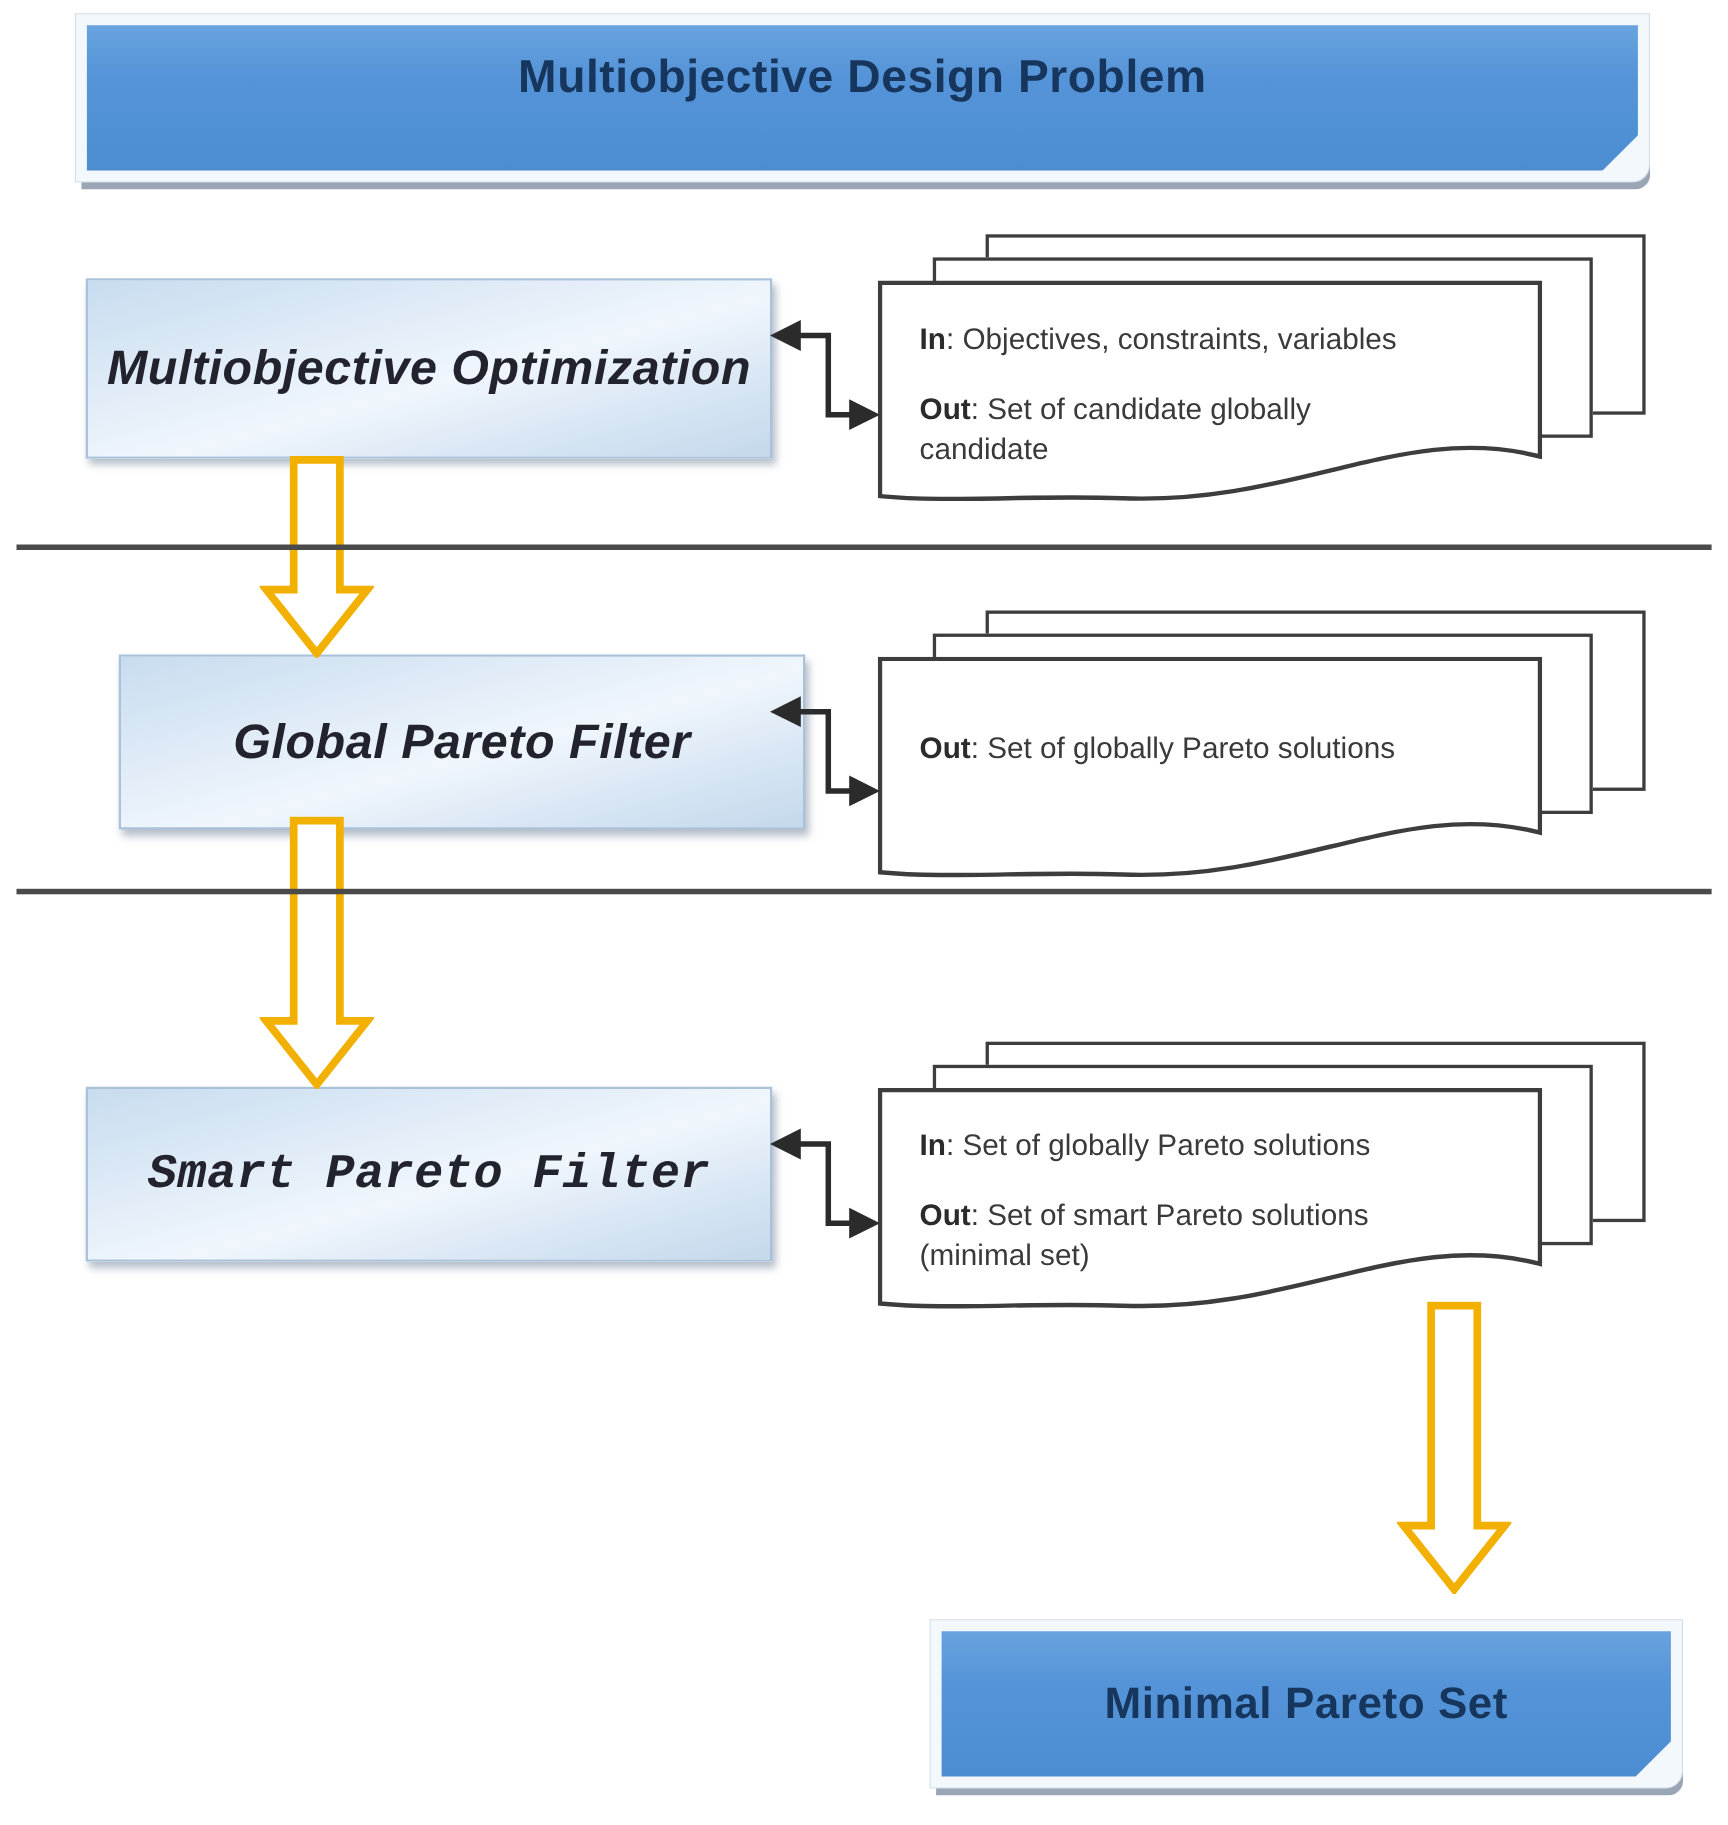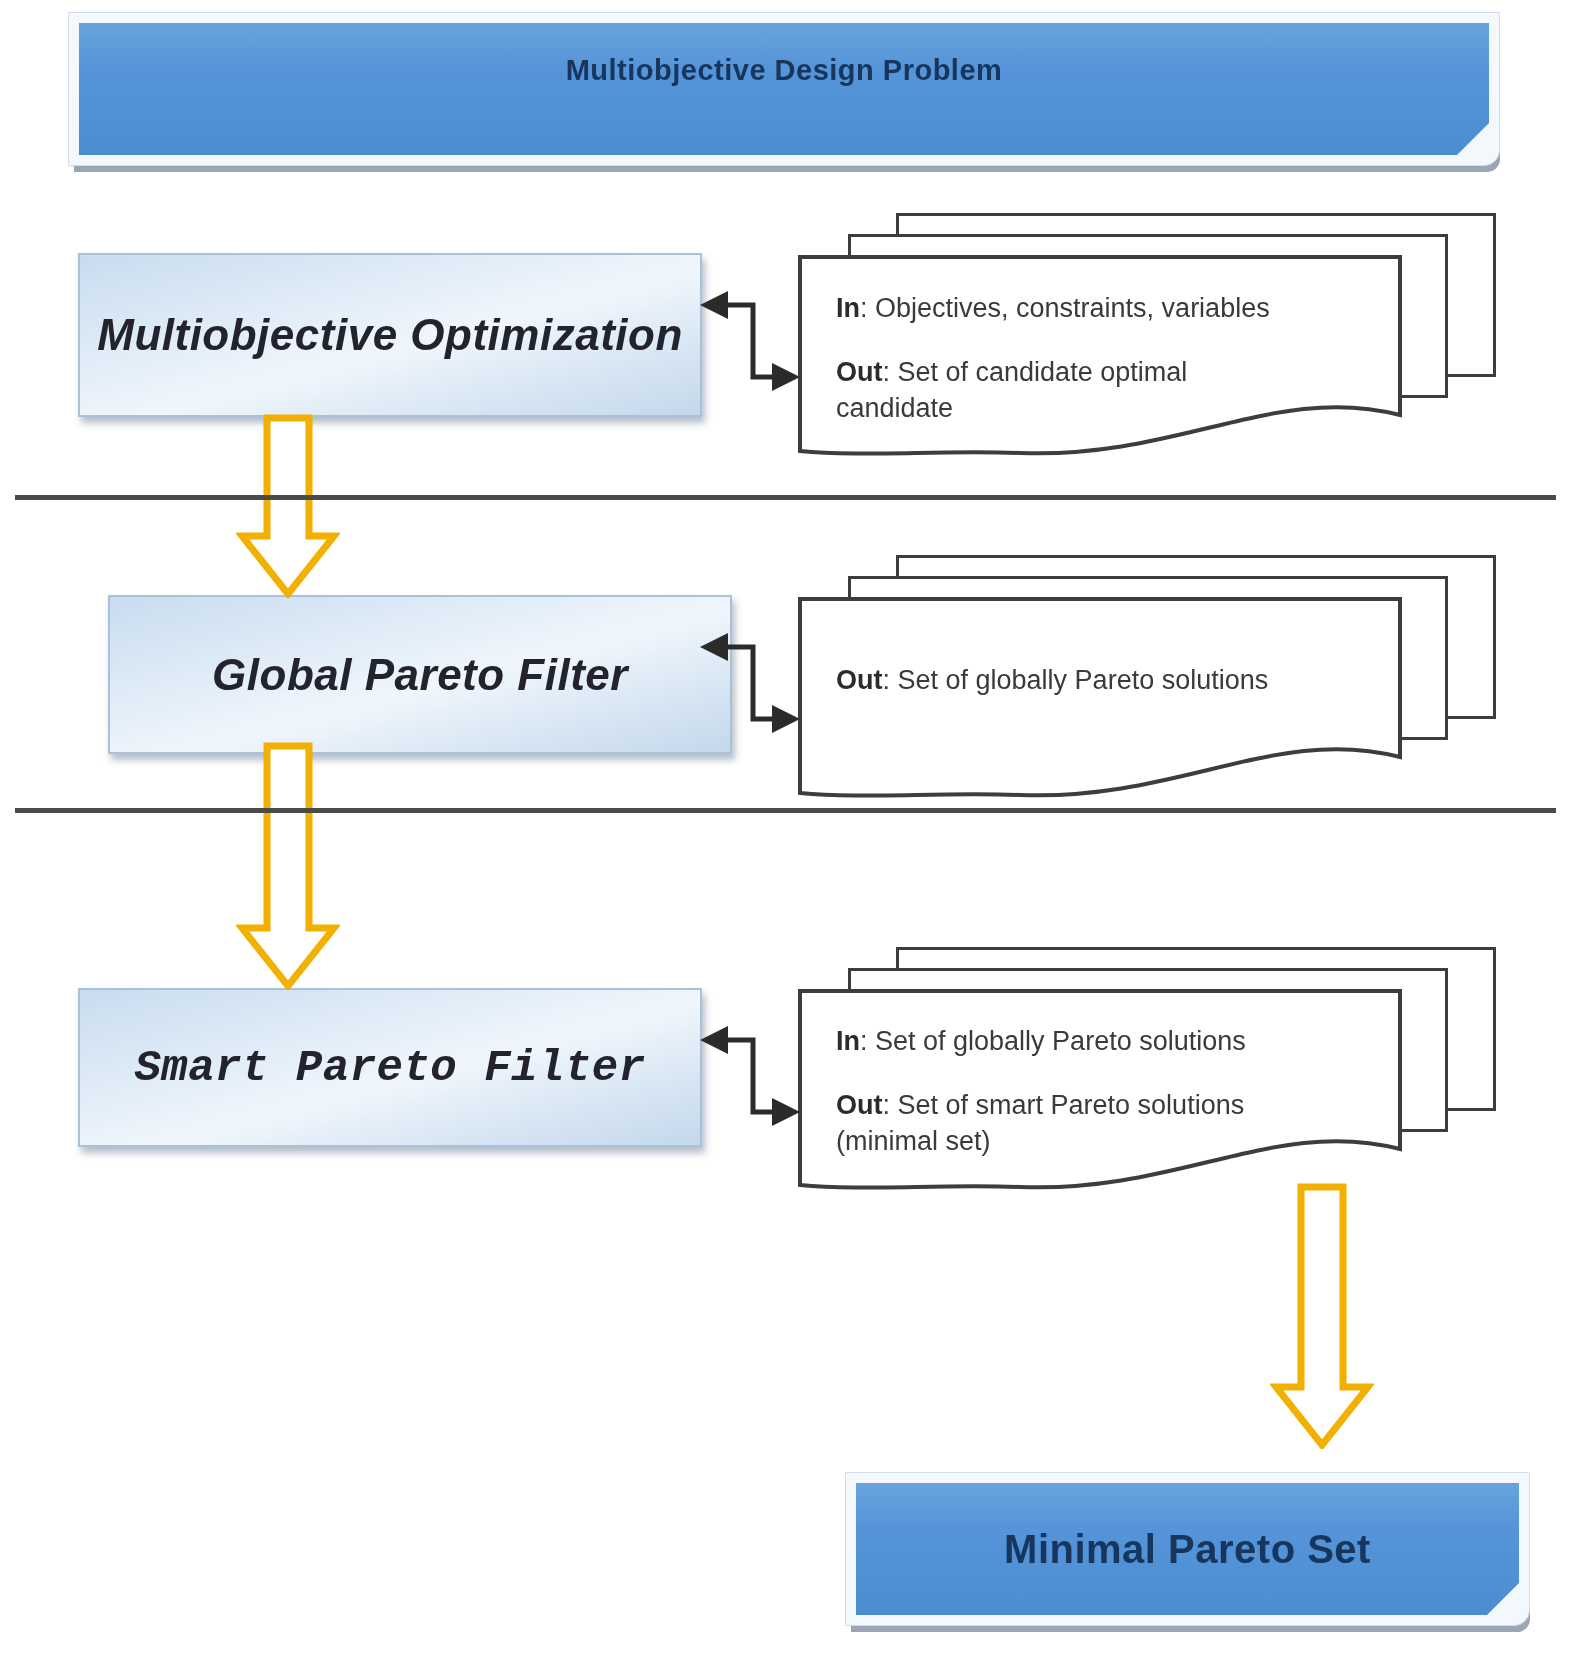--- a/index.html
+++ b/index.html
@@ -54,33 +54,33 @@
   .overlay{position:absolute;left:0;top:0;z-index:4;pointer-events:none;}
   .gold-arrow{position:absolute;z-index:2;}
 </style>
 </head>
 <body>
 
 <div class="canvas">
 
   <div class="title-frame" style="left:68px;top:12px;width:1430px;height:152px;">
     <div class="title-blue">
-      <span class="title-text" style="font-size:29px;padding-bottom:38px;">Multiobjective Design Problem</span>
+      <span class="title-text" style="font-size:42px;padding-bottom:38px;">Multiobjective Design Problem</span>
       <div class="fold"></div>
     </div>
   </div>
 
   <div class="page" style="left:896px;top:213px;"></div>
   <div class="page" style="left:848px;top:234px;"></div>
   <svg class="front-page" style="left:798px;top:255px;" viewBox="0 0 604 206">
     <path d="M2,2 H602 V160 C478,128 382,204 222,198 C142,195 62,202 2,196 Z" fill="#ffffff" stroke="#3d3d3d" stroke-width="4"></path>
   </svg>
   <div class="doc-text" style="left:836px;top:290px;">
     <div><b>In</b><span>: Objectives, constraints, variables</span></div>
-    <div class="out-block"><b>Out</b><span>: Set of candidate optimal</span>
+    <div class="out-block"><b>Out</b><span>: Set of candidate globally</span>
       <div>candidate</div>
     </div>
   </div>
   <div class="proc-box" style="top:253px;height:160px;">
     <span class="proc-label">Multiobjective Optimization</span>
   </div>
 
   <div class="page" style="left:896px;top:555px;"></div>
   <div class="page" style="left:848px;top:576px;"></div>
   <svg class="front-page" style="left:798px;top:597px;" viewBox="0 0 604 206">

